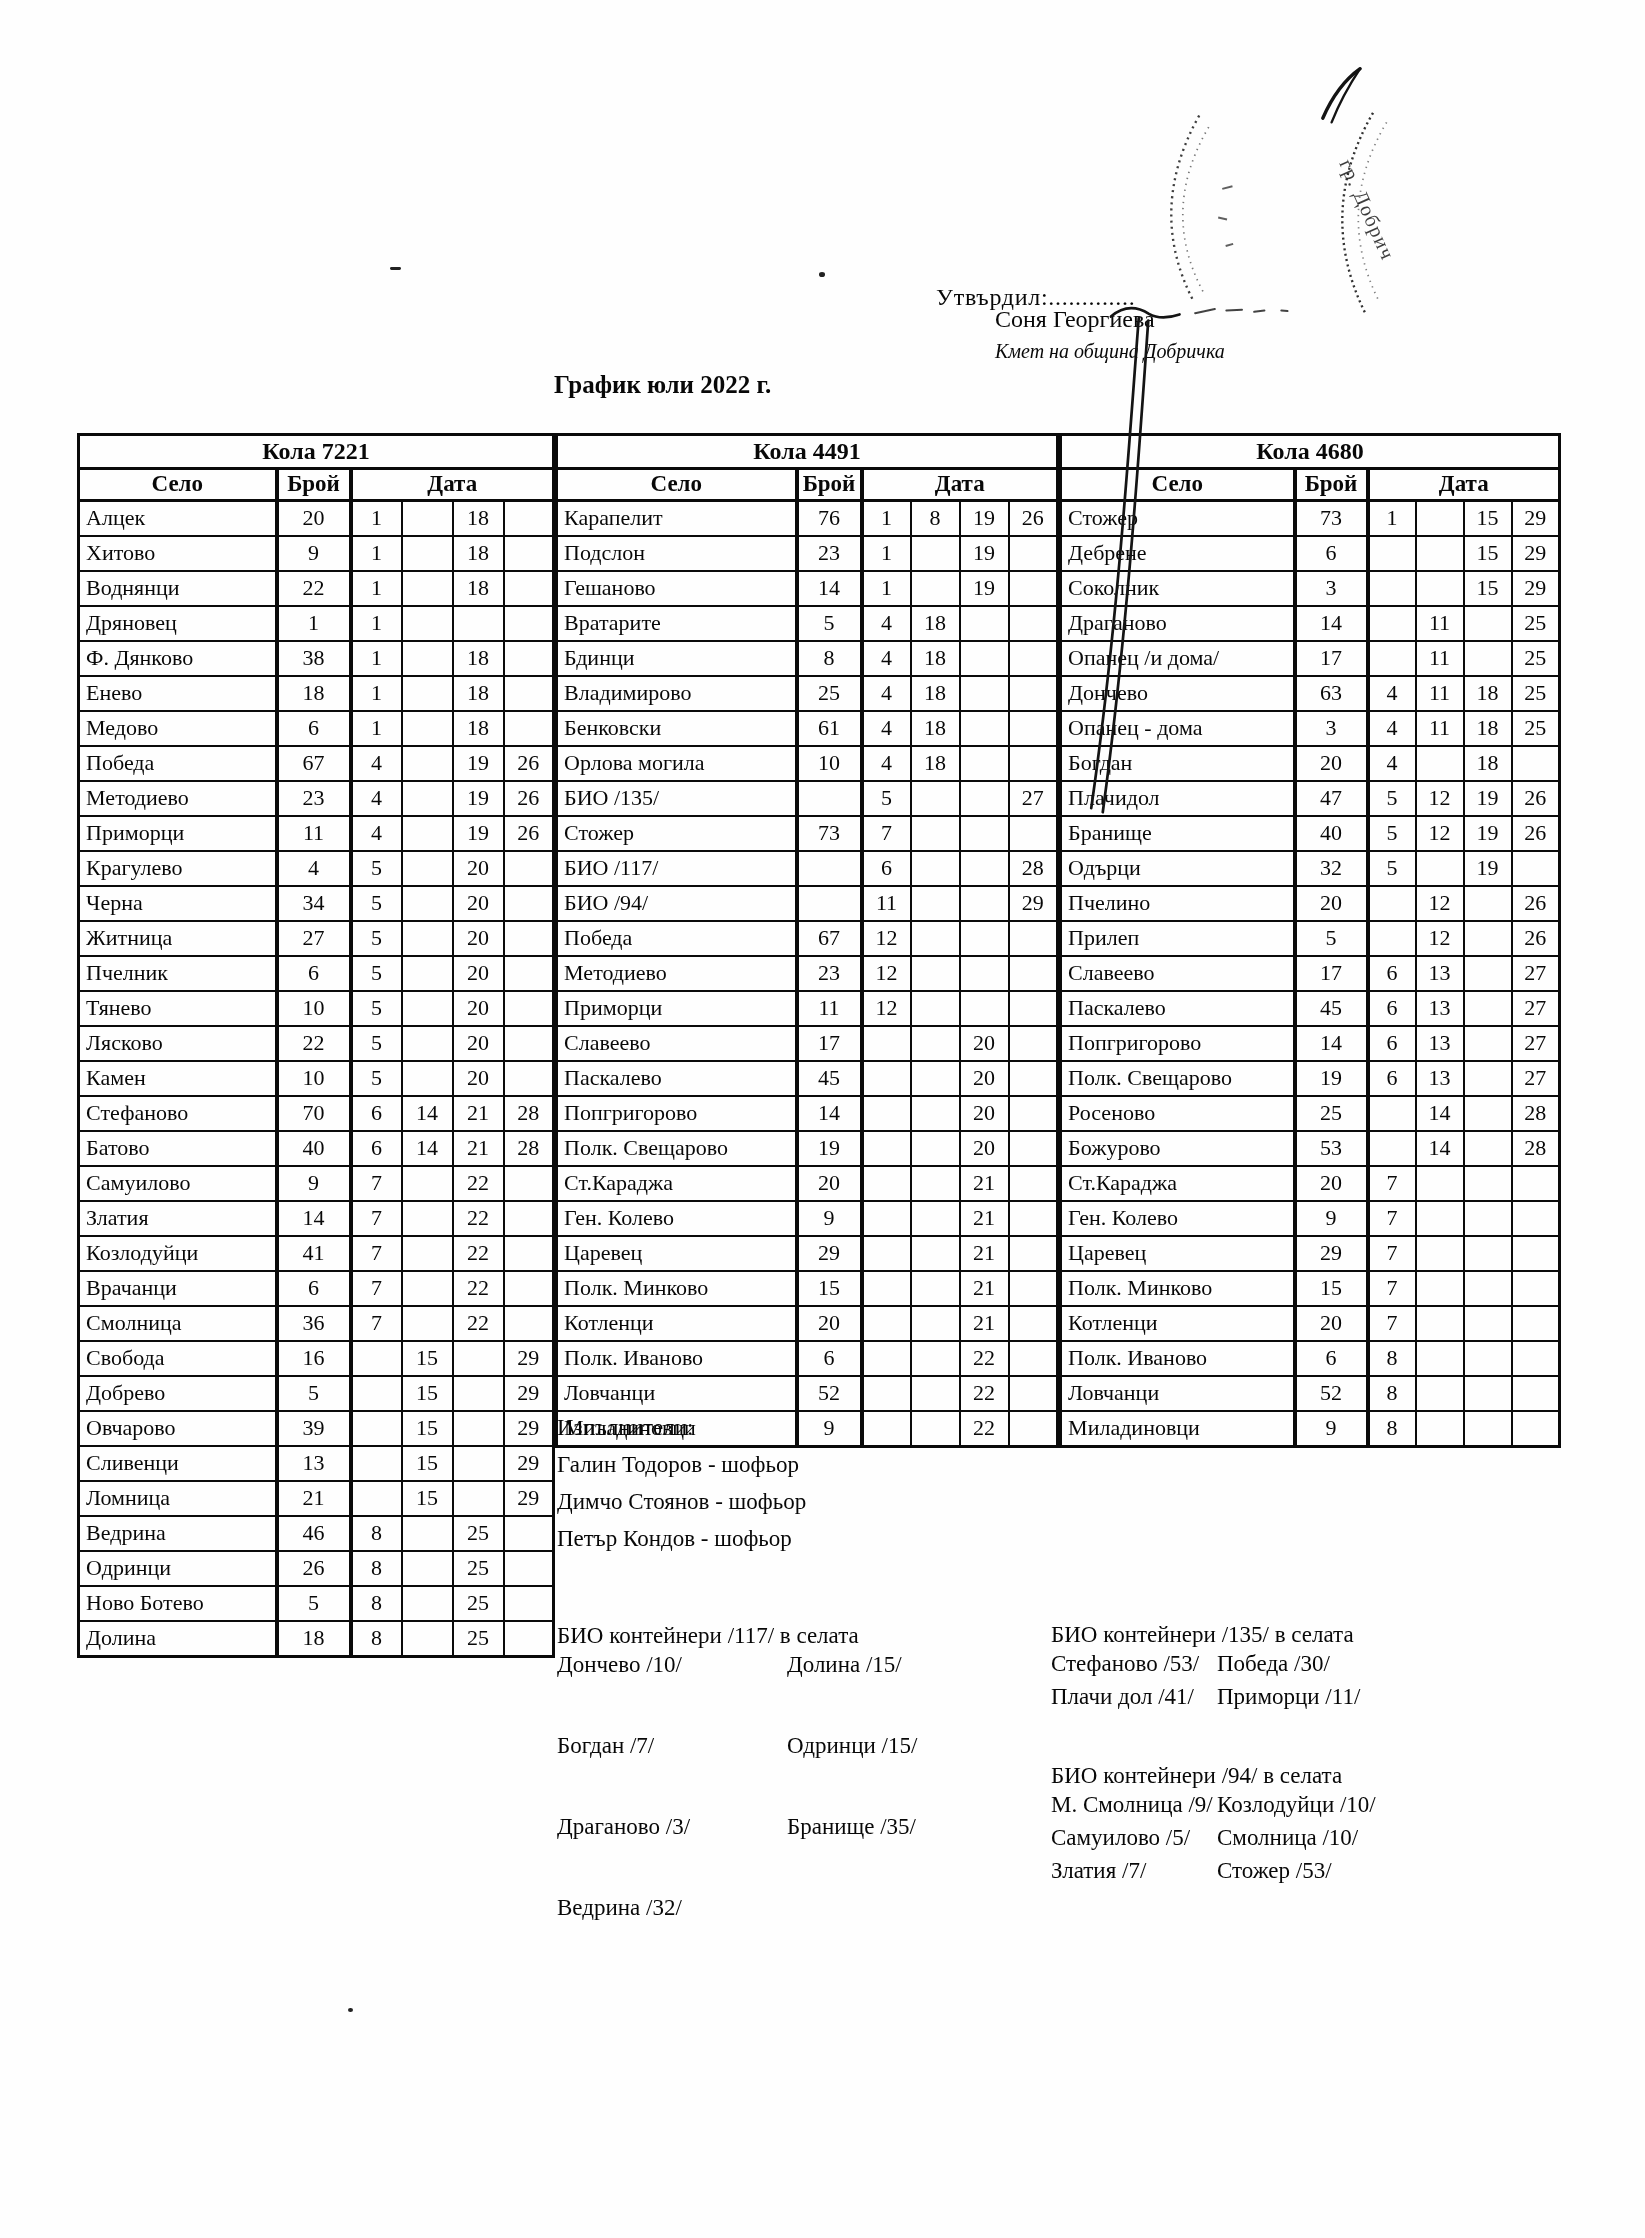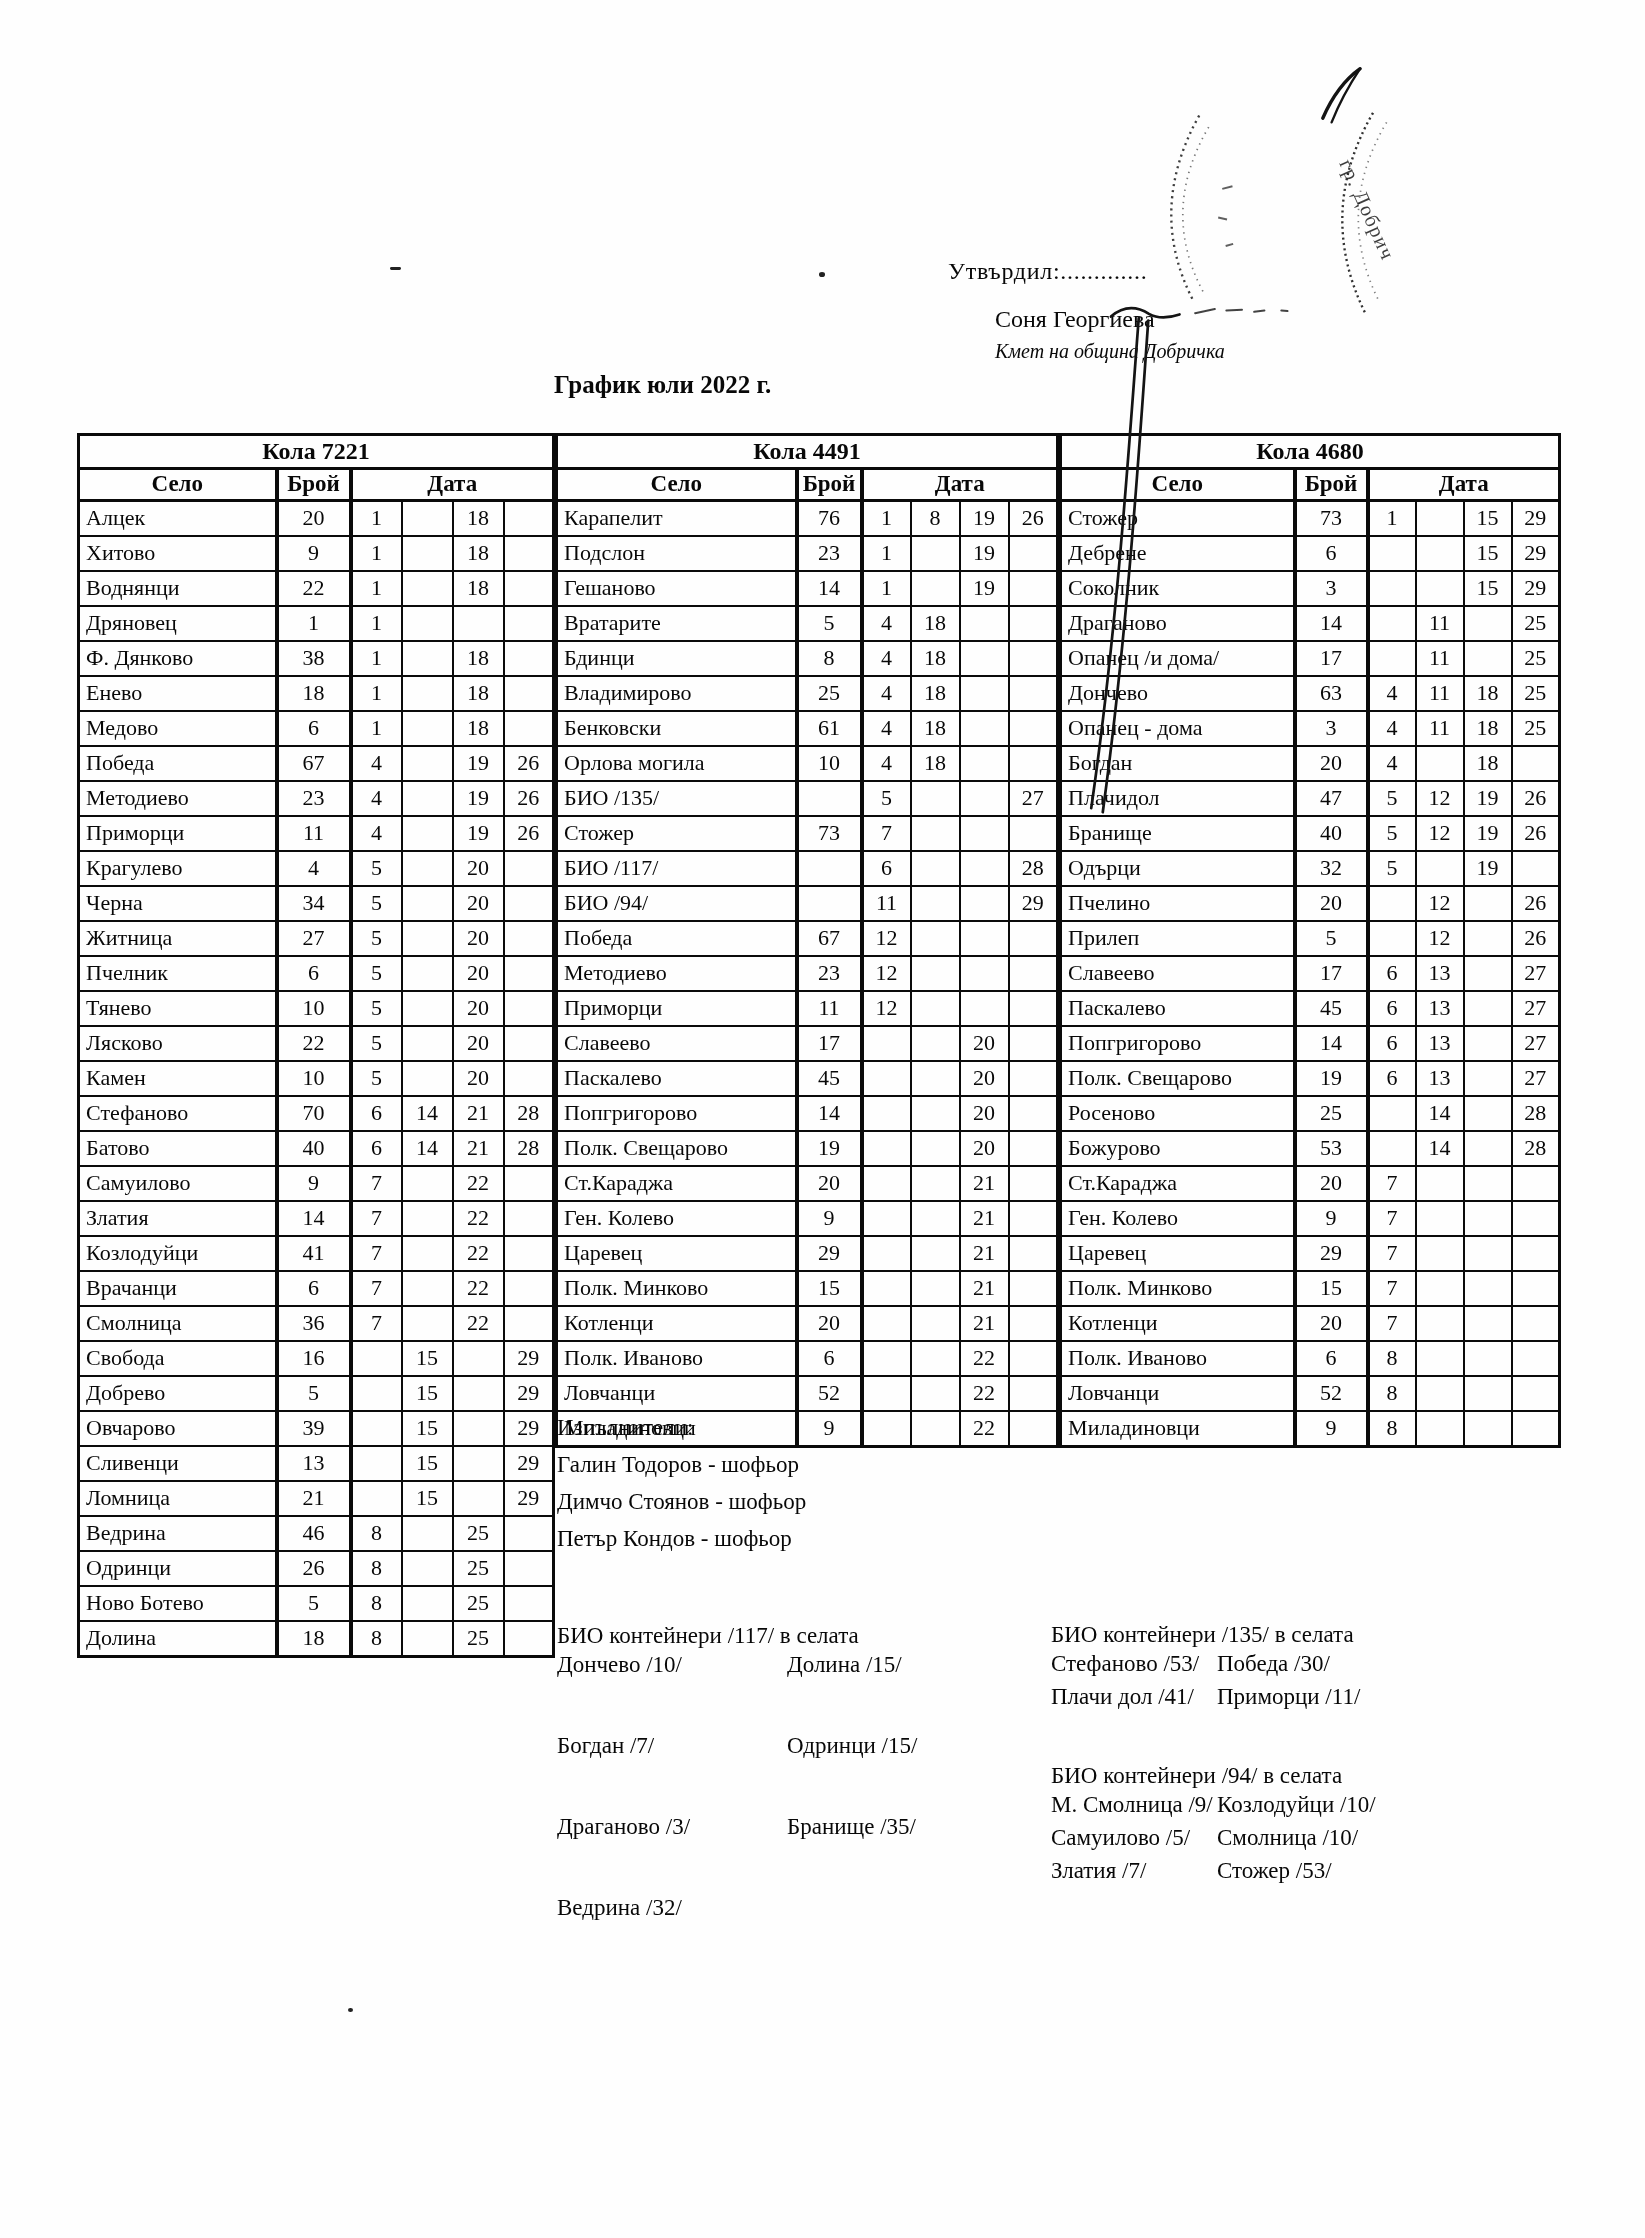--- a/index.html
+++ b/index.html
@@ -1,21 +1,21 @@
 <!DOCTYPE html>
 <html style="font-size:11px"><head>
 <meta charset="utf-8">
 <style>
   html,body{margin:0;padding:0;background:#e8e8e8;}
   .page{
     position:relative;width:1646px;height:2239px;background:#fefefe;
     font-family:"Liberation Serif","DejaVu Serif",serif;color:#080808;overflow:hidden;
   }
   
-  .approve{position:absolute;left:936px;top:258px;font-size:24px;letter-spacing:0.7px;margin-left:12px;}
+  .approve{position:absolute;left:936px;top:284px;font-size:24px;letter-spacing:0.7px;}
   .appr-name{position:absolute;left:995px;top:306px;font-size:24px;}
   .appr-role{position:absolute;left:995px;top:340px;font-size:20px;font-style:italic;}
   .doc-title{position:absolute;left:554px;top:371px;font-size:25px;font-weight:700;}
 
   
   .tables{position:absolute;left:77px;top:433px;display:flex;align-items:flex-start;}
   table.sched{border-collapse:collapse;table-layout:fixed;}
   table.sched{border:3.4px solid #0a0a0a;}
   .sched th,.sched td{border:2px solid #0a0a0a;overflow:hidden;white-space:nowrap;}
   .sched .t-title{height:28.5px;font-size:24px;font-weight:700;text-align:center;border-bottom:3.4px solid #0a0a0a;}

